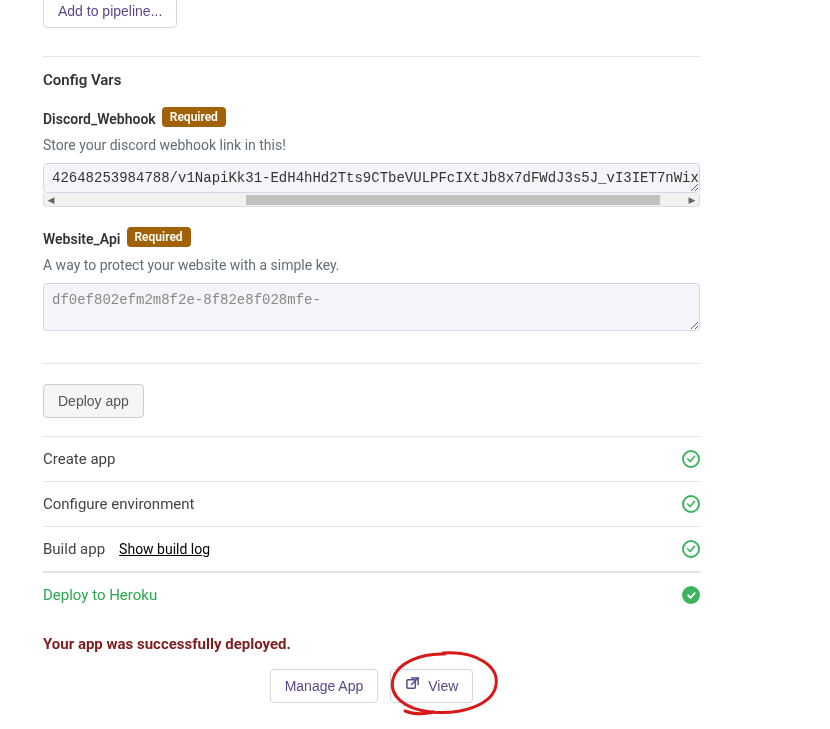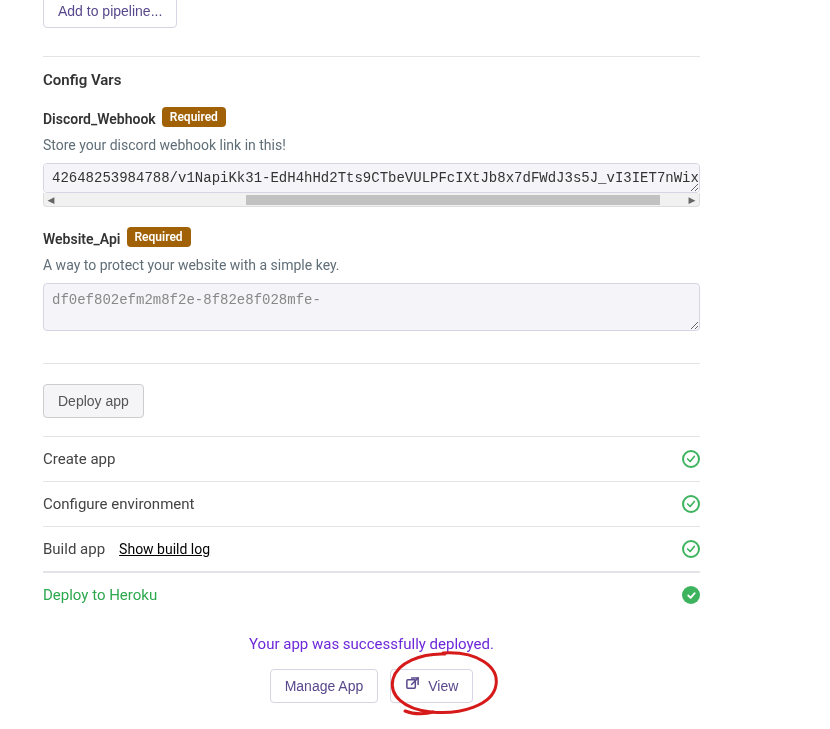--- a/index.html
+++ b/index.html
@@ -169,23 +169,22 @@
     border: 2px solid #3db35e;
     border-radius: 50%;
   }
   .check-outline svg { width: 10px; height: 10px; }
   .check-solid {
     background: #3db35e;
     border-radius: 50%;
   }
   .check-solid svg { width: 11px; height: 11px; }
   .success-msg {
-    text-align: center;
-    font-weight: 400;
-    color: #6d28d9;
+    font-weight: 700;
+    color: #7f1d1d;
     font-size: 15px;
     margin-top: 18px;
     margin-bottom: 16px;
   }
   .success-actions {
     display: flex;
     justify-content: center;
     gap: 12px;
     position: relative;
   }

